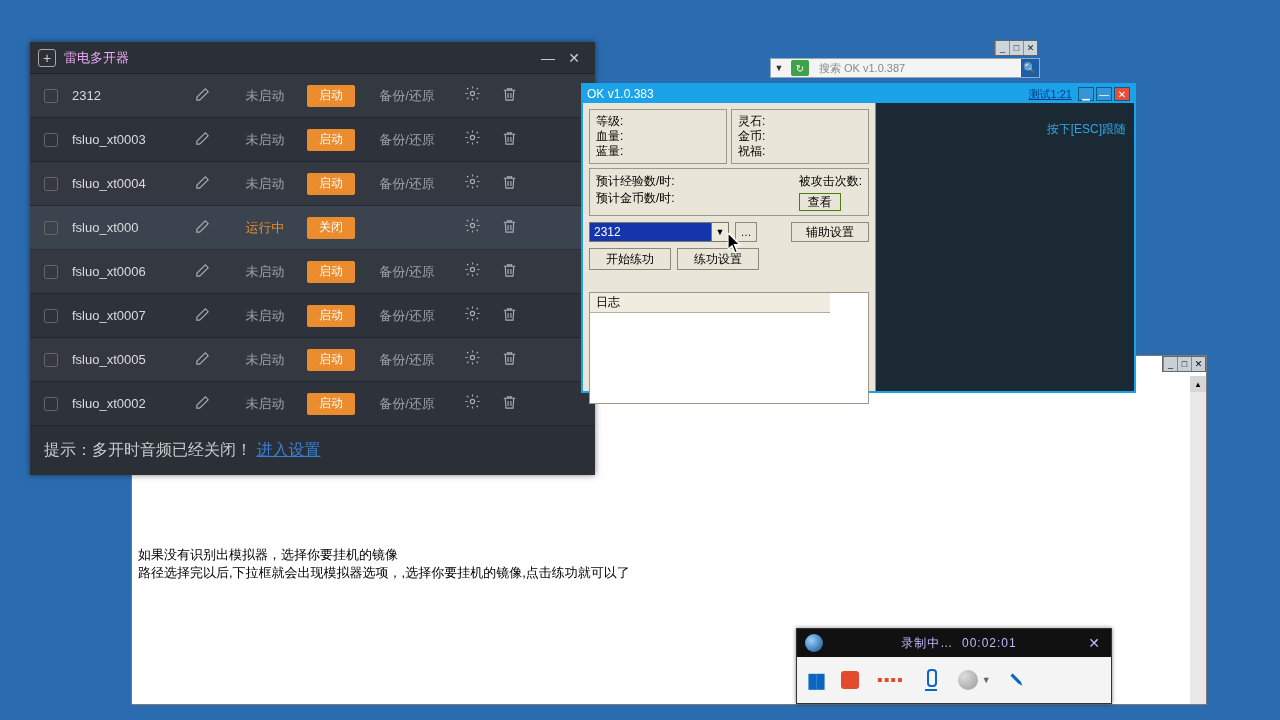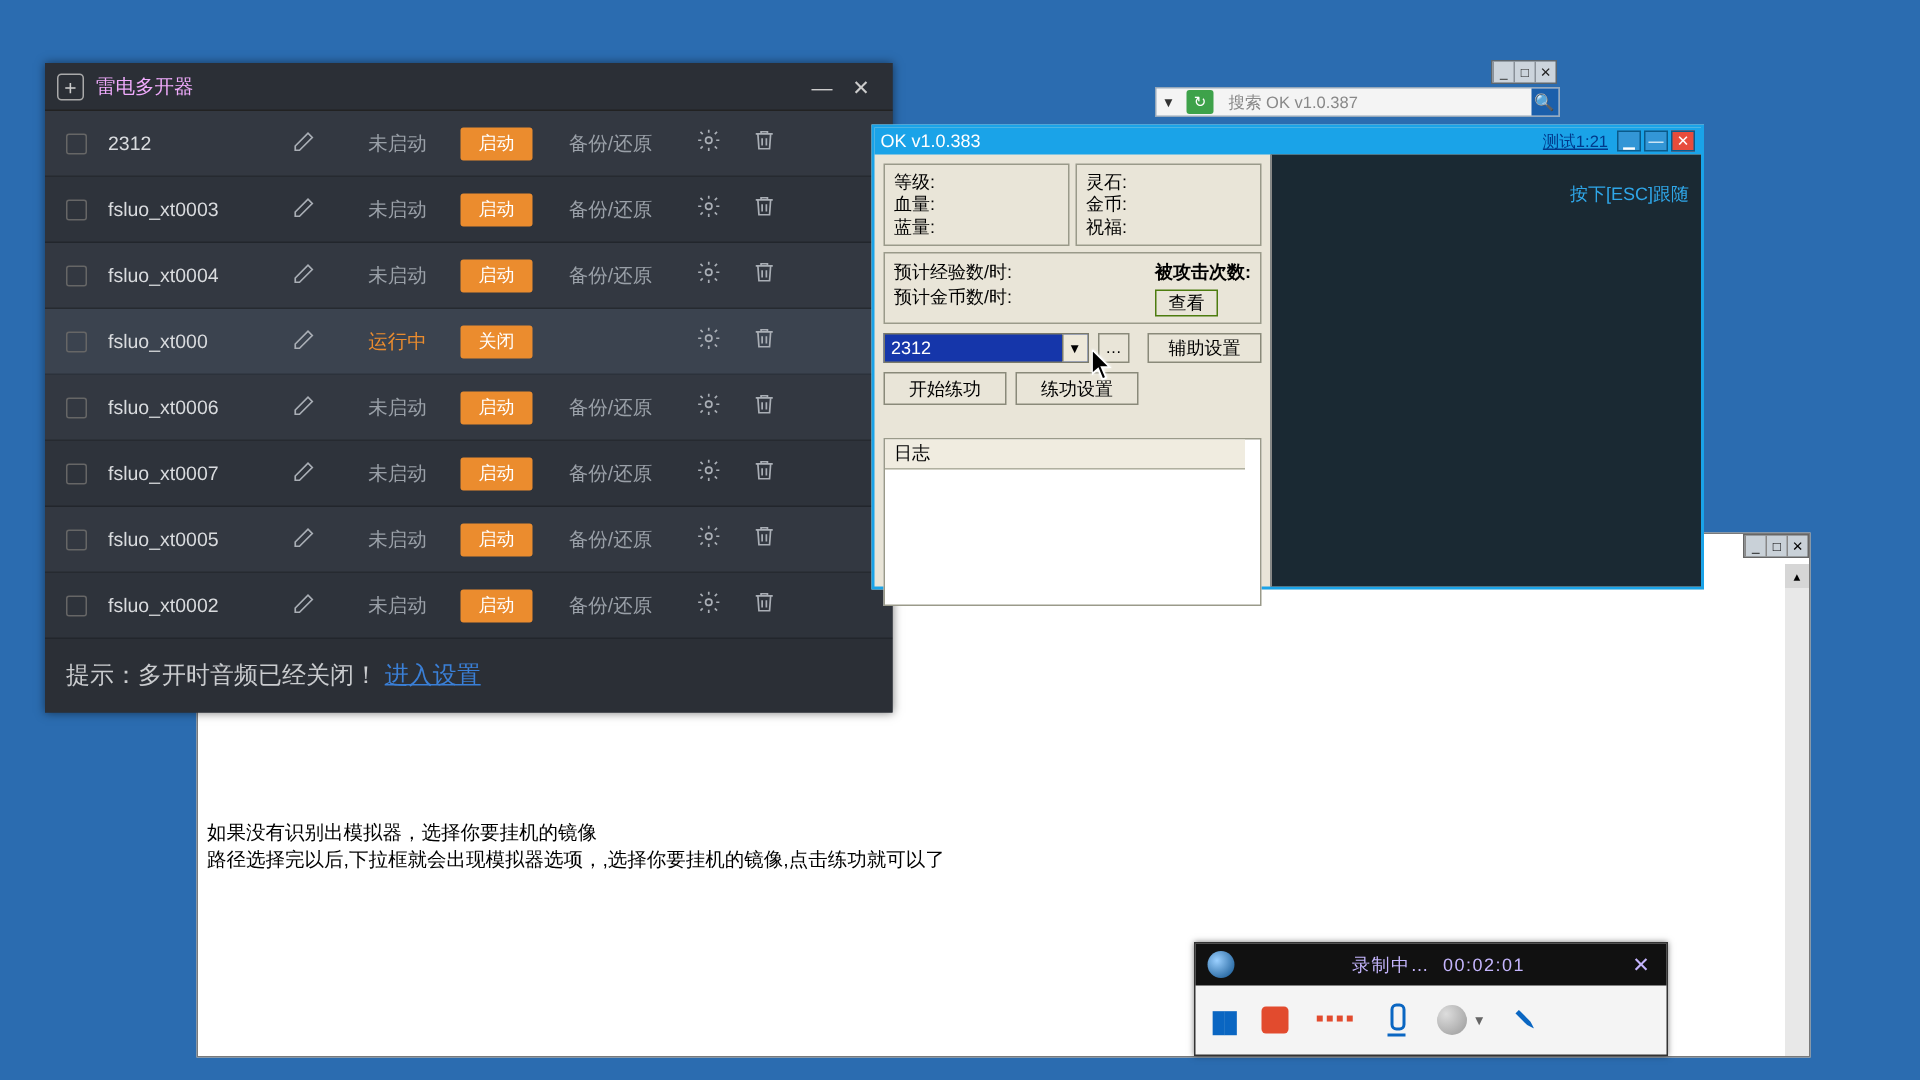--- a/index.html
+++ b/index.html
@@ -46,21 +46,21 @@
   .wb-bar .inp { flex:1;font-size:11px;color:#888;padding-left:6px; }
   .wb-bar .sbtn { width:18px;height:18px;background:#1b5fab;display:flex;align-items:center;justify-content:center;color:#fff;font-size:11px;}
 
   
   .okwin { position:absolute; left:581px; top:83px; width:555px; height:310px; background:#e9e5d8; border:2px solid #1aa3e8; font-size:12px; color:#000; }
   .ok-title { height:18px; background:#1aa3e8; color:#fff; display:flex; align-items:center; padding:0 4px; font-size:12px;}
   .ok-title .t { flex:1; }
   .ok-title .lnk { color:#003a8c; text-decoration:underline; font-size:11px; margin-right:4px; }
   .ok-title .xp { width:16px;height:14px;background:#3396d6;display:flex;align-items:center;justify-content:center;margin-left:2px;font-size:10px;color:#fff;border:1px solid #0a5a8a;cursor:pointer;}
   .ok-body { display:flex; height:calc(100% - 18px); }
-  .ok-left { width:264px; padding:6px; }
+  .ok-left { width:292px; padding:6px; }
   .ok-right { flex:1; background:#1a2933; position:relative; border-left:1px solid #888;}
   .ok-right .hint { position:absolute; right:8px; top:18px; color:#2fa6e8; font-size:12px; }
   .kv-box { border:1px solid #9a9a8a; padding:4px 6px; margin-bottom:4px; background:#e9e5d8; }
   .kv-box .kv { font-size:12px; line-height:15px; }
   .kv2 { display:flex; gap:4px; }
   .kv2 .kv-box { flex:1; }
   .exp-row { border:1px solid #9a9a8a; padding:4px 6px; margin-bottom:6px; display:flex; }
   .exp-row .l { flex:1; }
   .exp-row .btn { border:1px solid #4d7c0f; background:#e9e5d8; width:42px; height:18px; line-height:16px; text-align:center; font-size:12px; cursor:pointer;}
   .sel-row { display:flex; gap:6px; margin-bottom:6px; align-items:center; }
@@ -322,21 +322,21 @@
           <div class="kv">金币:</div>
           <div class="kv">祝福:</div>
         </div>
       </div>
       <div class="exp-row">
         <div class="l">
           <div>预计经验数/时:</div>
           <div>预计金币数/时:</div>
         </div>
         <div>
-          <div style="margin-bottom:3px;font-weight:bold;">被攻击次数:</div>
+          <div style="margin-bottom:3px;">被攻击次数:</div>
           <div class="btn">查看</div>
         </div>
       </div>
       <div class="sel-row">
         <div class="sel">
           <span>2312</span>
           <span class="dd">▼</span>
         </div>
         <div class="sq">…</div>
         <div style="flex:1"></div>

